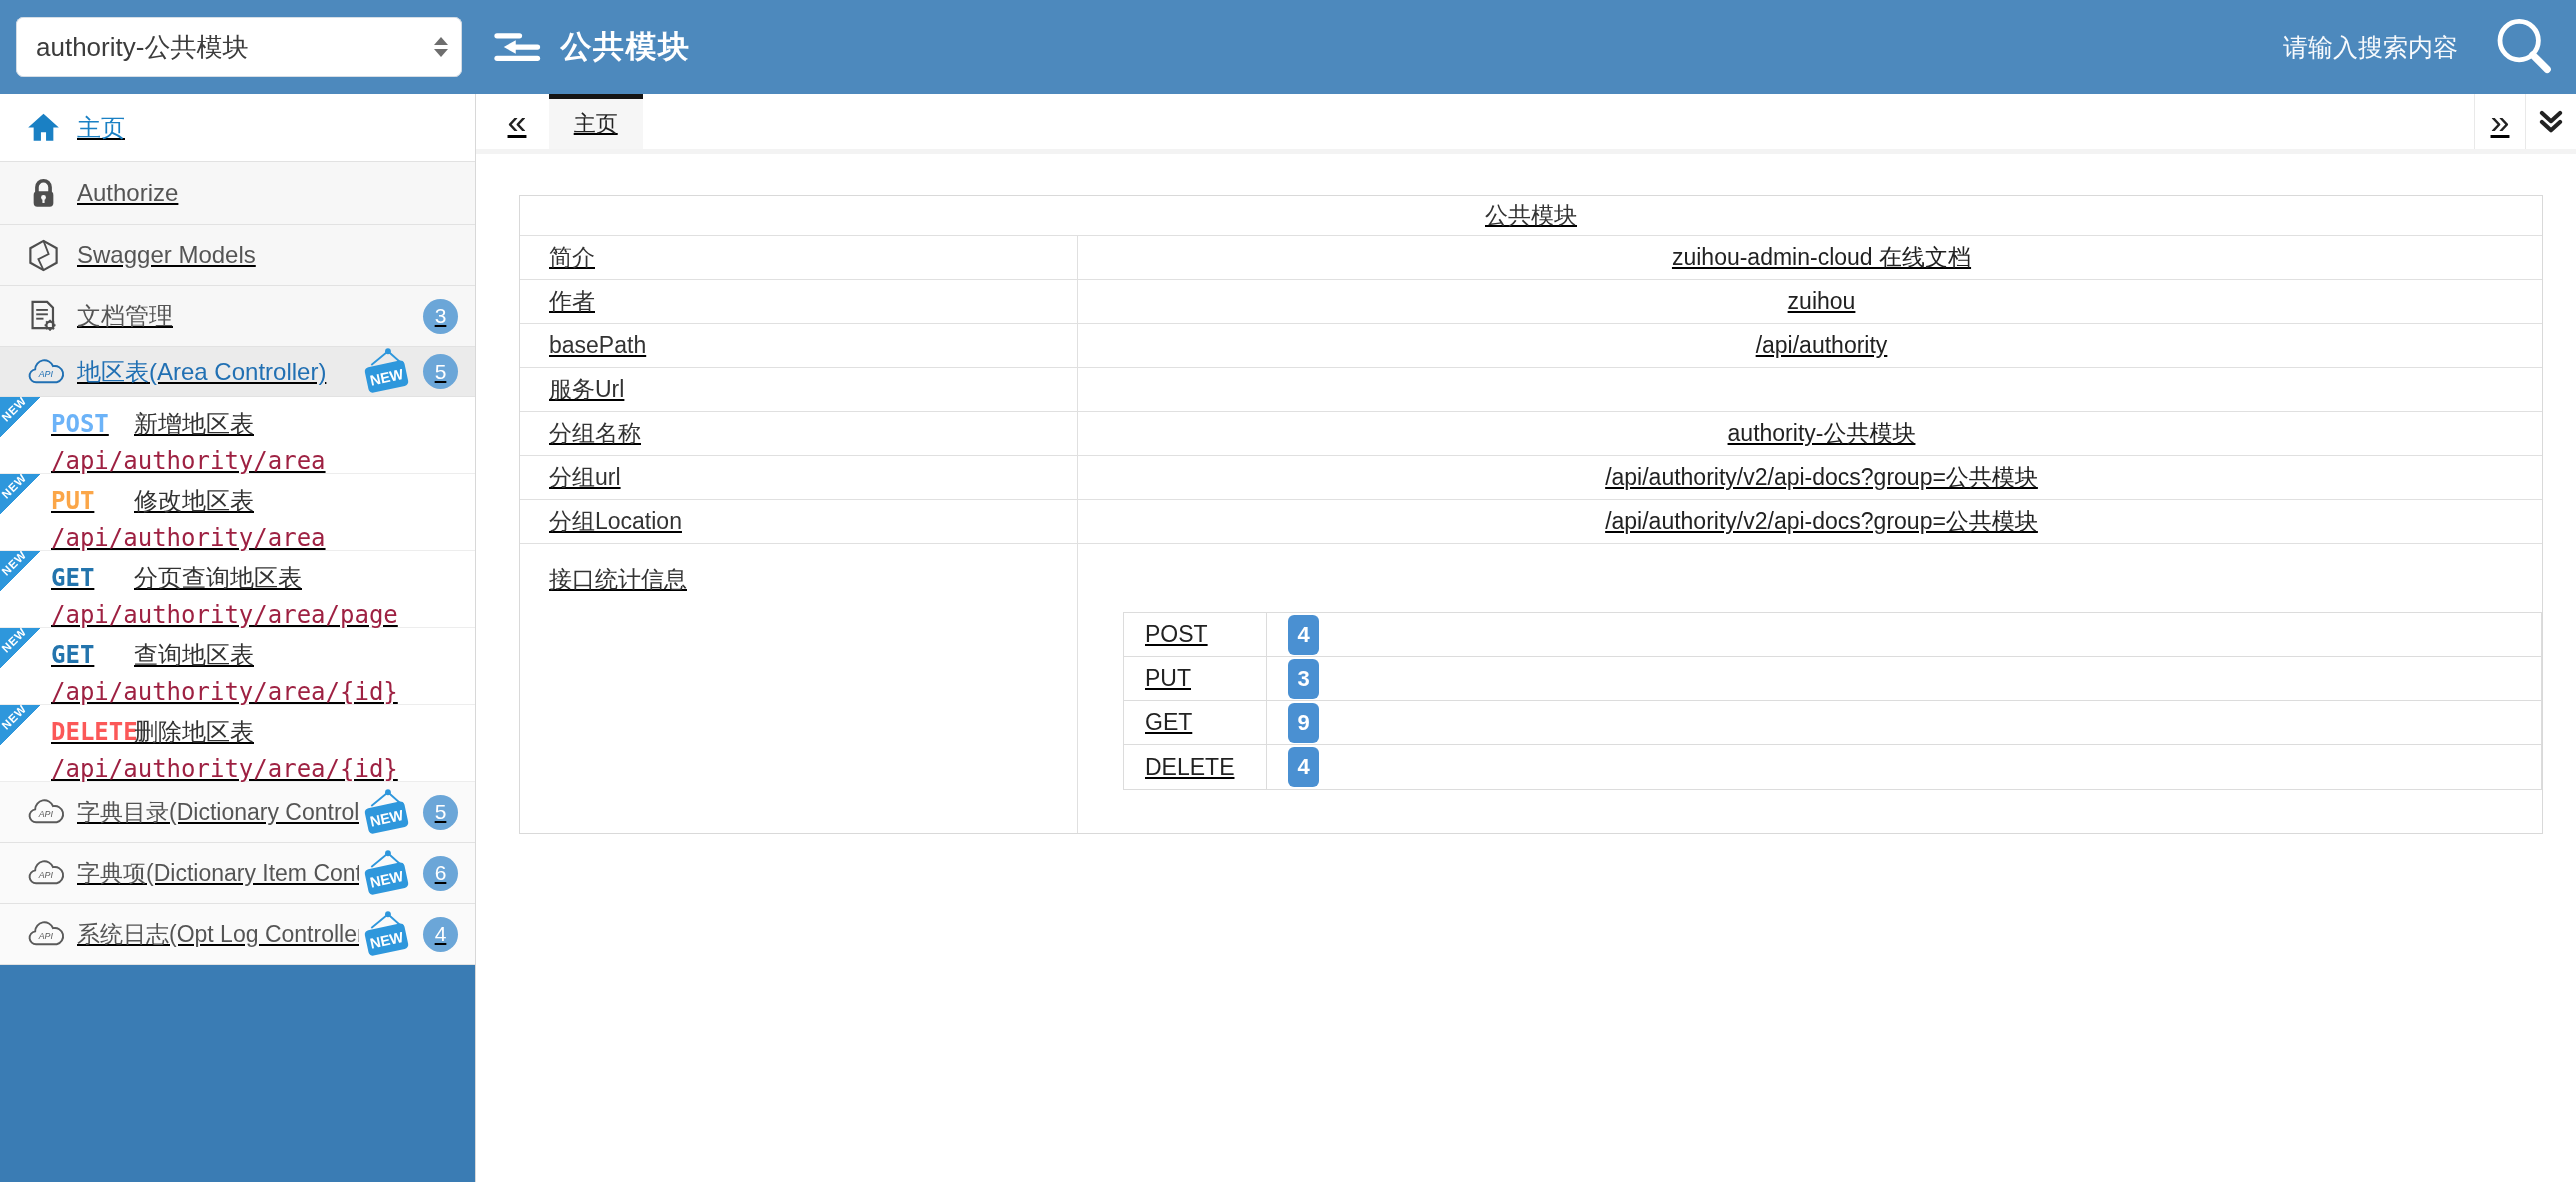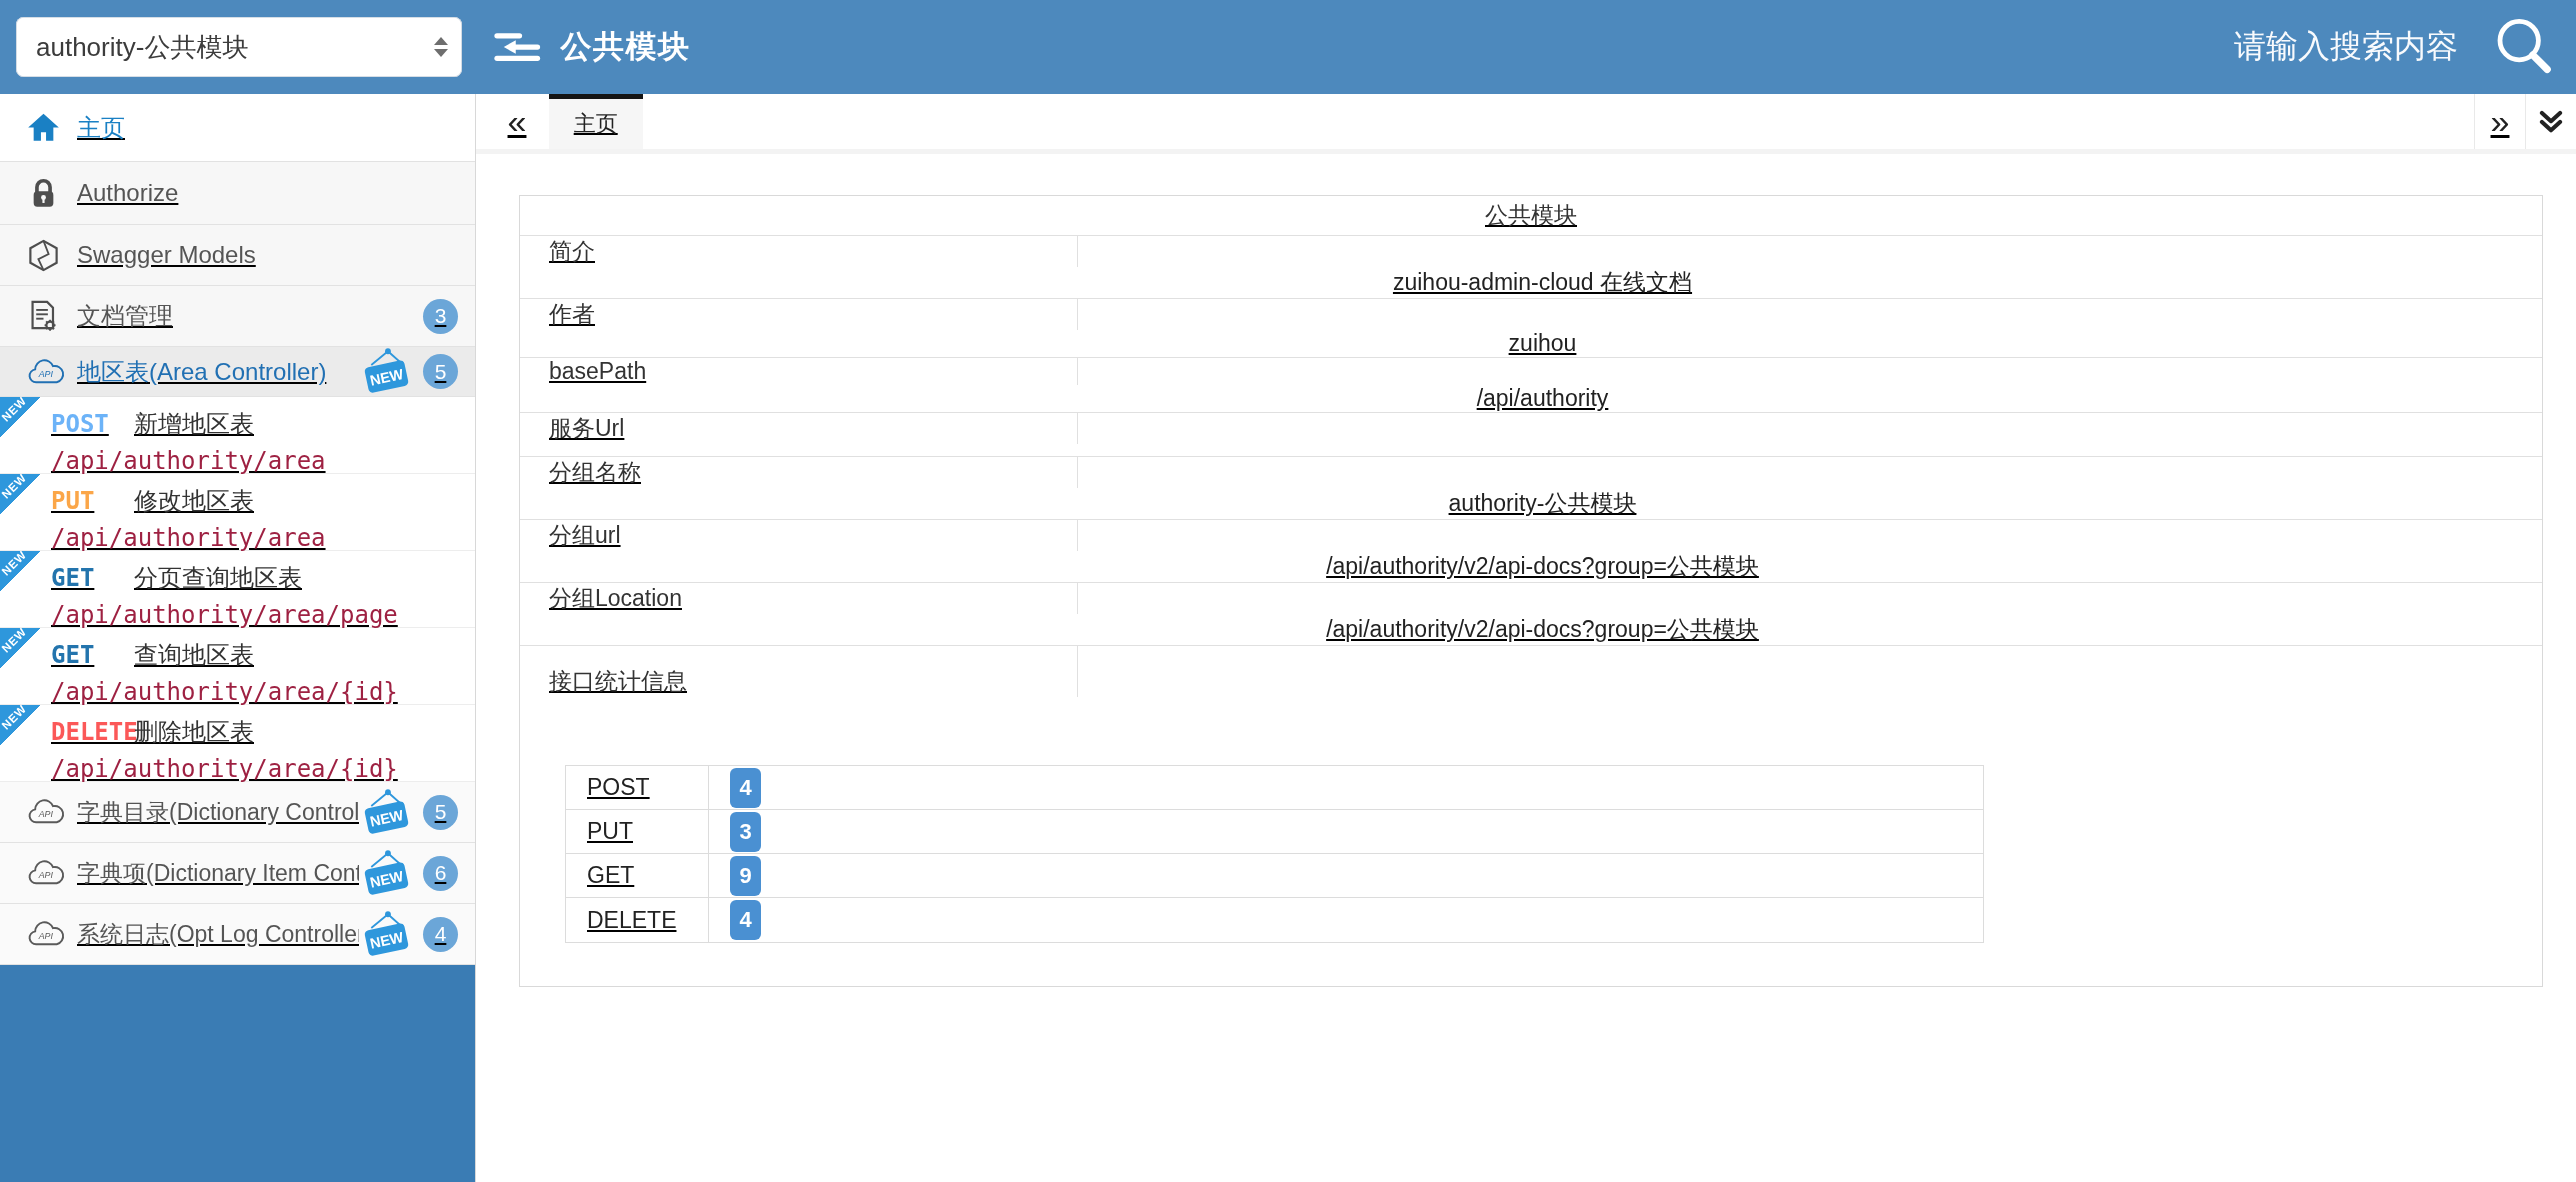--- a/index.html
+++ b/index.html
@@ -20,21 +20,21 @@
   .header{height:94px;background:var(--header-bar,#4d89bd);display:flex;align-items:center;}
   .gselect{margin-left:16px;width:446px;height:60px;background:#fff;border-radius:7.7px;
     display:flex;align-items:center;padding:0 14px 0 20px;font-size:26px;color:#3c3c3c;
     box-shadow:inset 0 0 0 0.8px #c9d3de;cursor:pointer;}
   .gselect .spin{margin-left:auto;display:flex;flex-direction:column;gap:4.6px;align-items:center;}
   .tri-up{width:0;height:0;border-left:7px solid transparent;border-right:7px solid transparent;border-bottom:8.4px solid #6e6e6e;}
   .tri-down{width:0;height:0;border-left:7px solid transparent;border-right:7px solid transparent;border-top:8.4px solid #6e6e6e;}
   .htitle{display:flex;align-items:center;gap:18.4px;margin-left:32px;color:#fff;}
   .htitle .txt{font-size:31px;font-weight:bold;letter-spacing:1.5px;}
   .hsearch{margin-left:auto;display:flex;align-items:center;gap:34px;padding-right:20px;}
-  .hsearch .ph{color:rgba(255,255,255,.96);font-size:32px;cursor:text;text-align:center;}
+  .hsearch .ph{color:rgba(255,255,255,.96);font-size:25px;cursor:text;text-align:center;}
 
   
   .body-wrap{position:absolute;top:94px;left:0;right:0;bottom:0;display:flex;text-decoration:underline;}
   .sidebar{width:476px;flex:none;background:var(--sidebar-fill,#3a7cb4);border-right:0.8px solid #d8d8d8;position:relative;}
   .main{flex:1;min-width:0;background:#fff;display:flex;flex-direction:column;}
 
   
   .sbitem{display:flex;align-items:center;padding:0 17px 0 26px;border-bottom:0.8px solid #e2e2e2;
     background:#f7f7f7;color:#555;font-size:24px;cursor:pointer;}
   .sbitem .icon{width:51px;flex:none;display:flex;align-items:center;}
@@ -69,21 +69,21 @@
   .tab{width:94px;margin-left:7.7px;background:#f6f6f6;border-top:5.4px solid #151515;
     display:flex;align-items:center;justify-content:center;font-size:22px;color:#222;cursor:pointer;}
   .tb-spacer{flex:1;}
   .tb-btn{width:51px;border-left:0.8px solid #e9e9e9;display:flex;align-items:center;justify-content:center;
     font-size:34px;color:#222;cursor:pointer;}
 
   
   .content{flex:1;overflow:auto;}
   .info-table{width:2024px;margin:41px 0 0 43px;border:0.8px solid #d9d9d9;font-size:23px;color:#333;}
   .t-title{height:39px;display:flex;align-items:center;justify-content:center;color:#333;}
-  .t-row{display:flex;border-top:0.8px solid #e0e0e0;min-height:44px;align-items:center;flex-direction:column;}
+  .t-row{display:flex;border-top:0.8px solid #e0e0e0;min-height:44px;align-items:center;}
   .t-label{width:558px;flex:none;align-self:stretch;display:flex;align-items:center;
     padding-left:29px;border-right:0.8px solid #e0e0e0;}
   .t-value{flex:1;padding-left:23px;color:#222;text-align:center;}
   .t-row.stats{align-items:flex-start;}
   .t-row.stats .t-label{align-items:flex-start;padding-top:20px;}
   .stats-table{width:1419px;margin:68px 0 43px 21.5px;border:0.8px solid #dcdcdc;}
   .st-row{display:flex;height:44px;align-items:center;border-bottom:0.8px solid #dcdcdc;}
   .st-row:last-child{border-bottom:none;}
   .st-method{width:143px;flex:none;align-self:stretch;display:flex;align-items:center;
     padding-left:21.5px;border-right:0.8px solid #dcdcdc;color:#222;}

